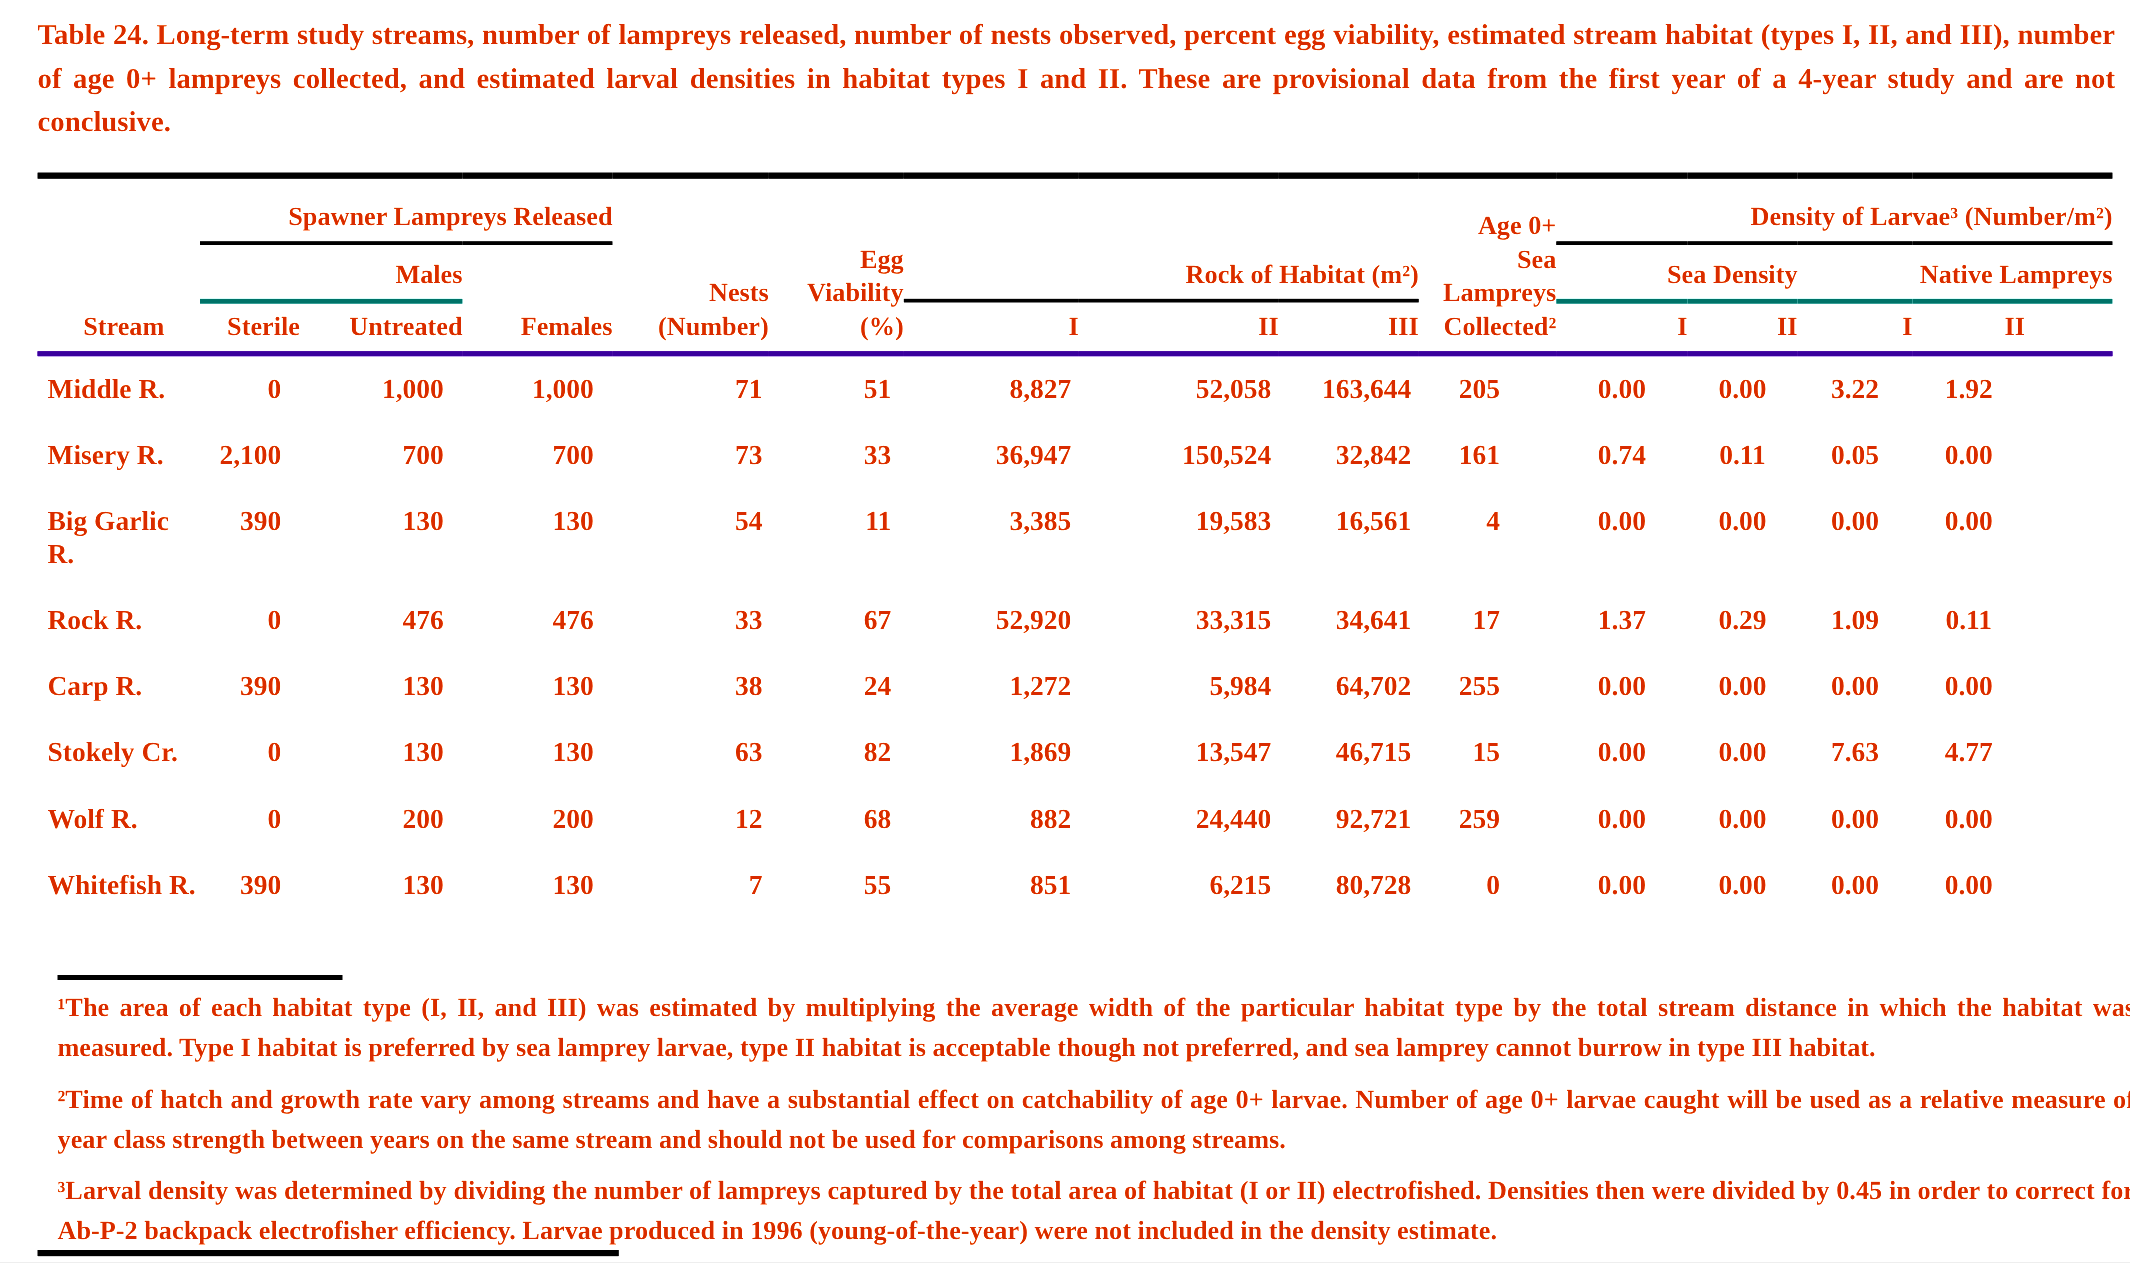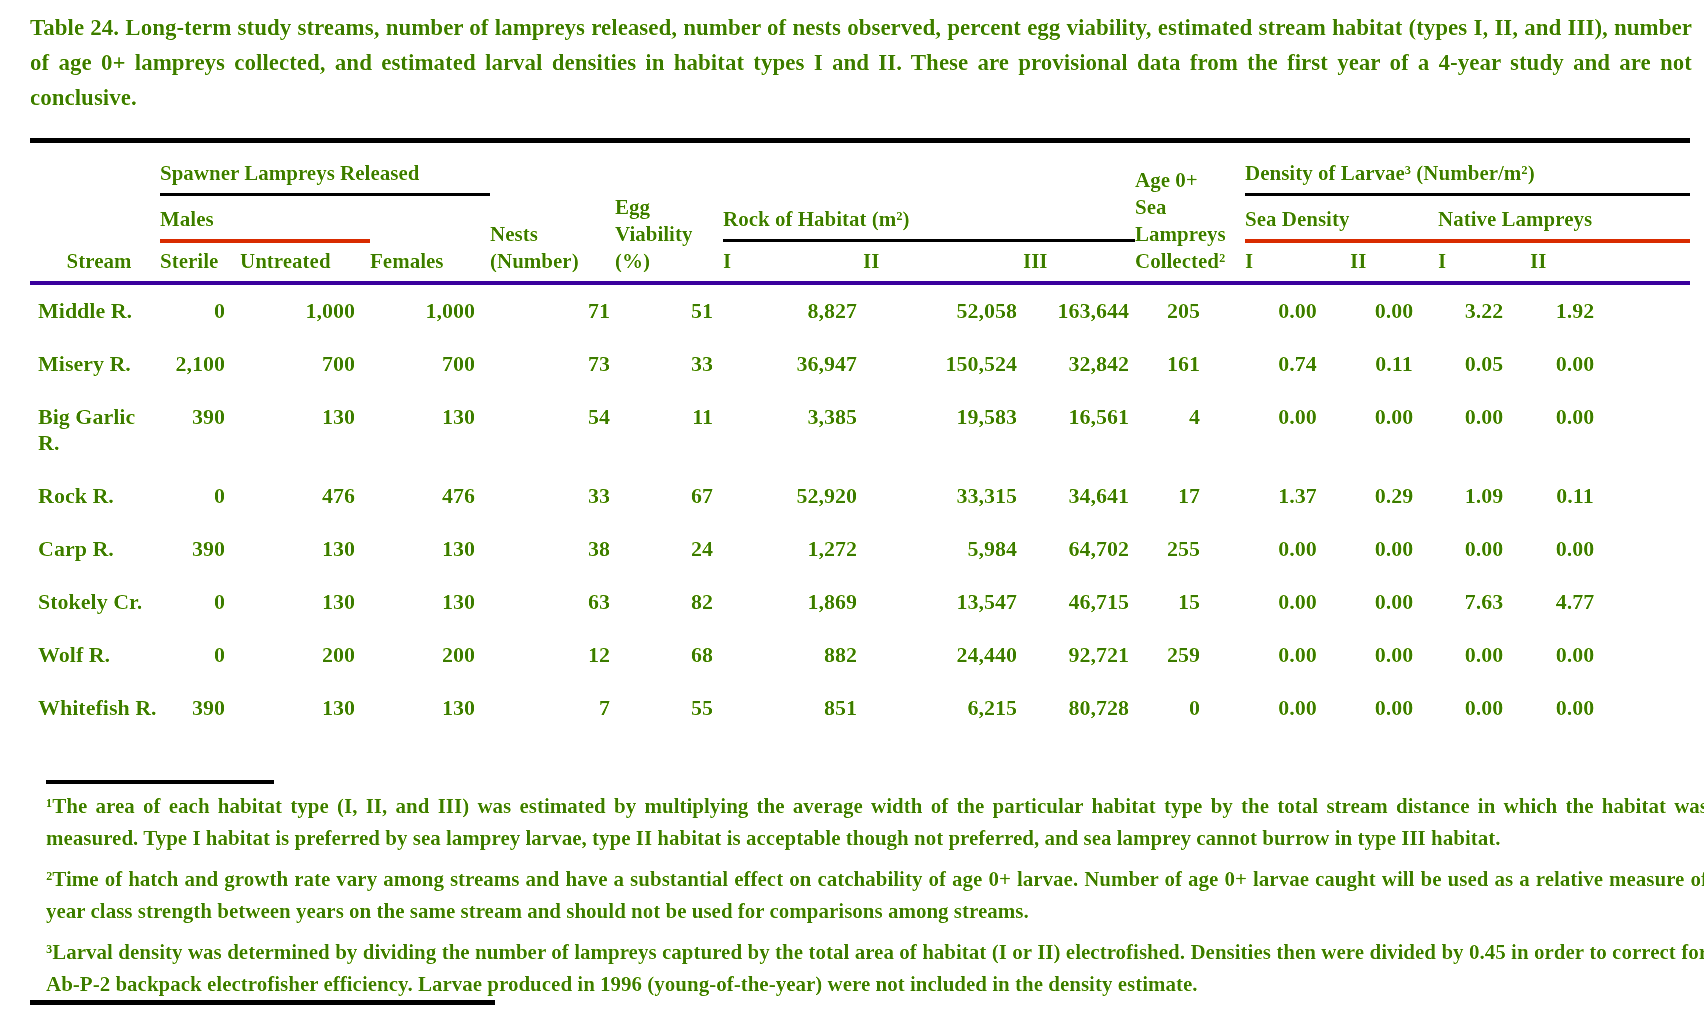--- a/index.html
+++ b/index.html
@@ -1,20 +1,20 @@
 <!DOCTYPE html>
 <html><head>
 <meta charset="utf-8">
 <style>
   html,body { margin:0; padding:0; background:#e8e8e8; }
   .page {
     position:relative;
     width:1704px; height:1010px;
     background:#ffffff;
-    color:#4d7c0f;
+    color:#c2410c;
     font-family:"Liberation Serif", serif;
     font-weight:bold;
     overflow:hidden;
     filter: blur(0.3px) contrast(1.35);
   }
   .title {
     position:absolute; top:10px; left:30px; width:1662px;
     margin:0;
     font-size:23px; line-height:35px;
     text-align:justify;
@@ -23,29 +23,29 @@
     position:absolute; top:138px; left:30px;
     width:1660px;
     border-collapse:collapse; table-layout:fixed;
     border-top:5px solid #000;
   }
   thead th {
     font-weight:bold;
     font-size:21px; line-height:27px;
     vertical-align:bottom;
     white-space:pre-line;
-    text-align:left;
+    text-align:right;
     padding:0 0 6px 0;
   }
   tr.hr1 { height:54px; }
   tr.hr2 { height:46px; }
   tr.hr3 { height:42px; }
   th.stream-h { text-align:center; padding-left:8px; }
   .gb  { border-bottom:3px solid #000; }   
-  .gb2 { border-bottom:4px solid #c2410c;margin-top:39px; }   
+  .gb2 { border-bottom:4px solid #0f766e;margin-top:39px; }   
   .hb  { border-bottom:4px solid #4c1d95; }   
   th.last-col, td:nth-child(14) { padding-right:70px; }
   tbody td {
     font-size:22px; line-height:26px;
     padding:13px 0 14px 0;
     vertical-align:top;
     text-align:right;
   }
   tbody td.stream { text-align:left; padding-left:8px; white-space:pre-line; }
   tbody td:nth-child(2),

